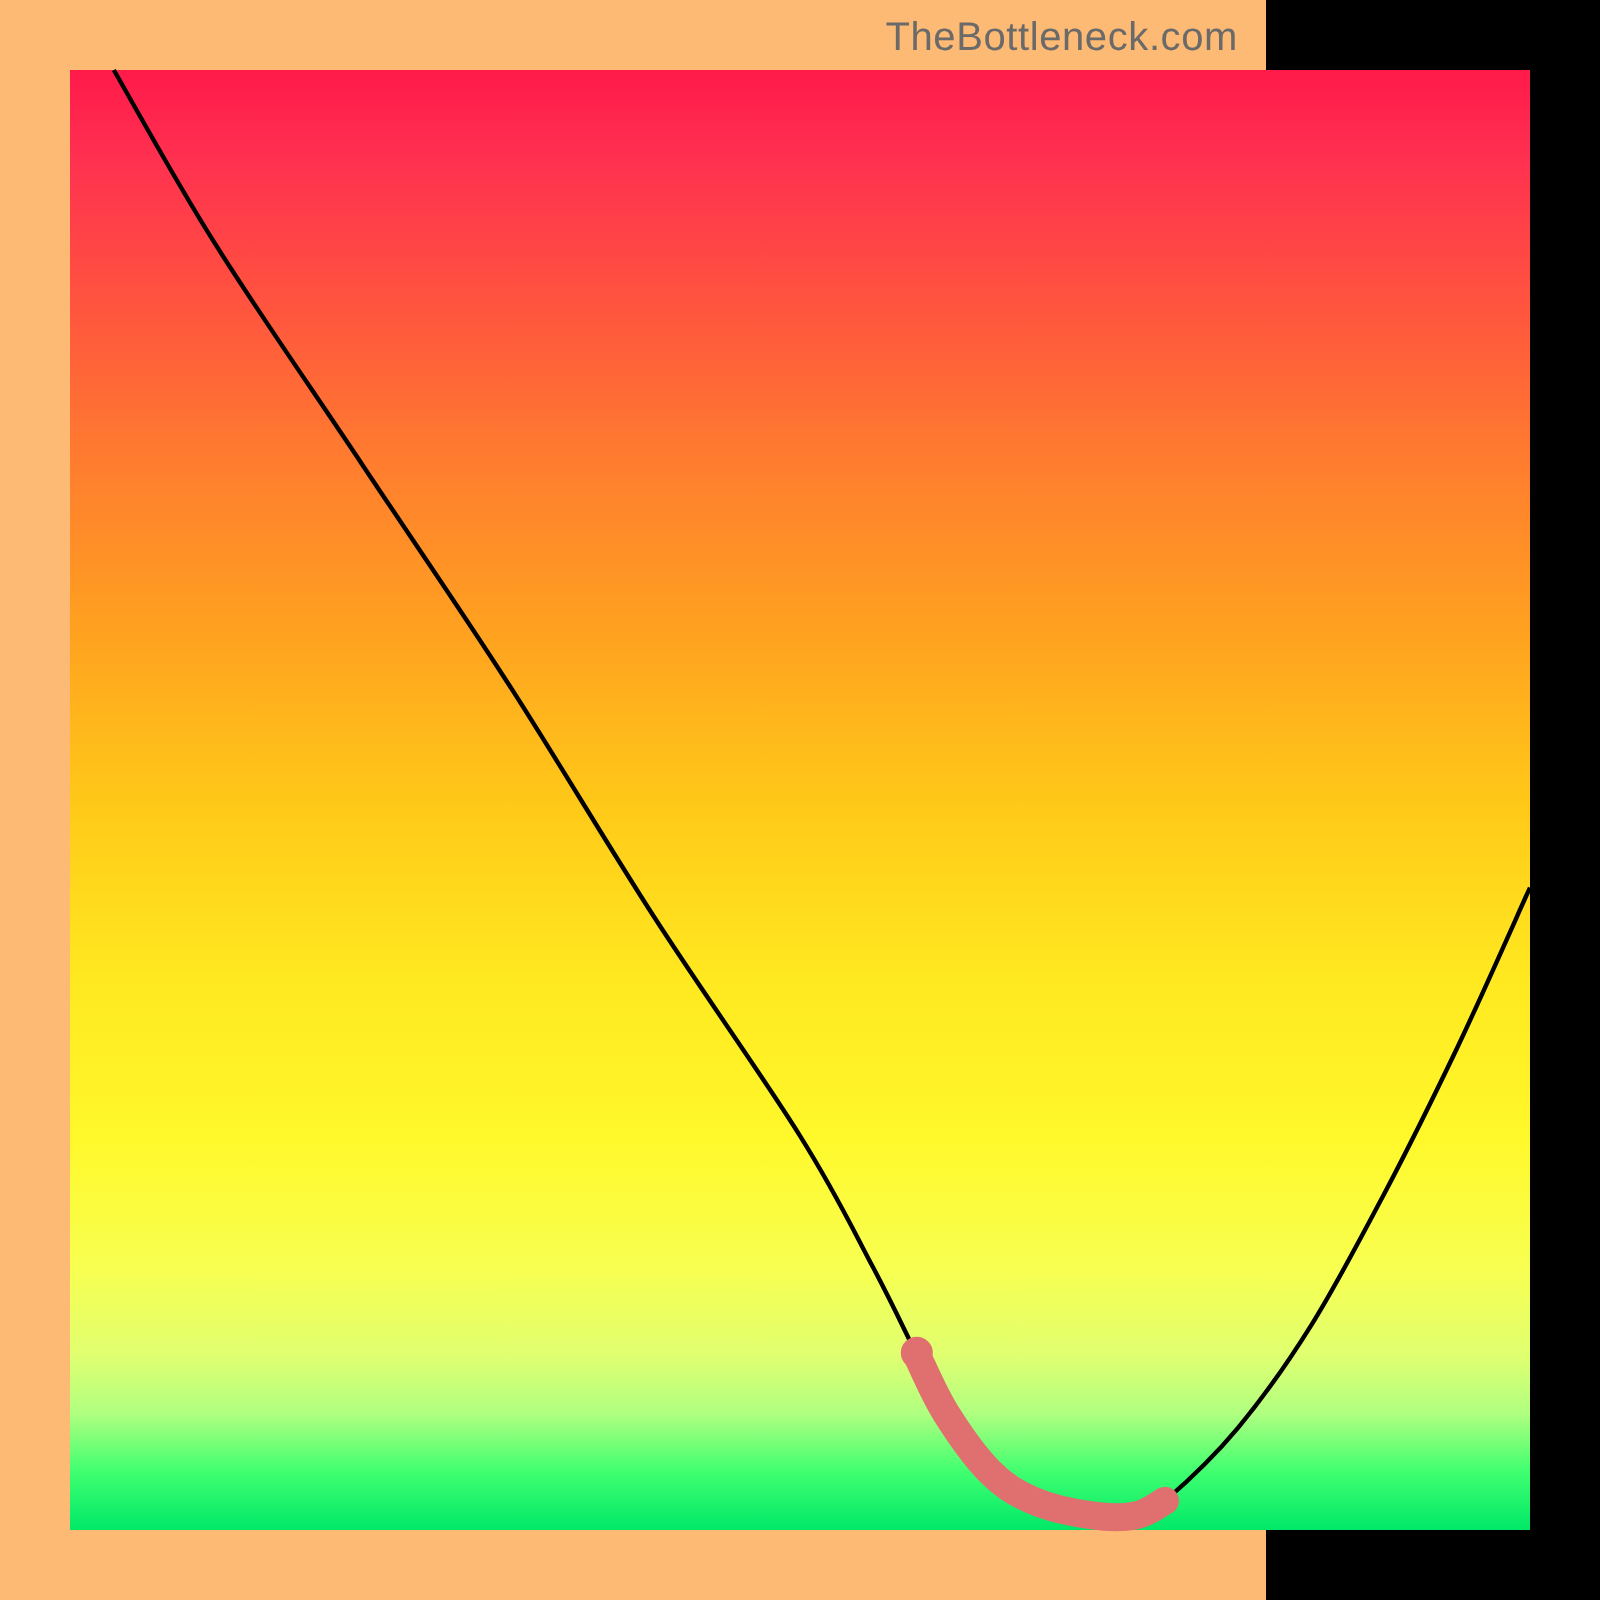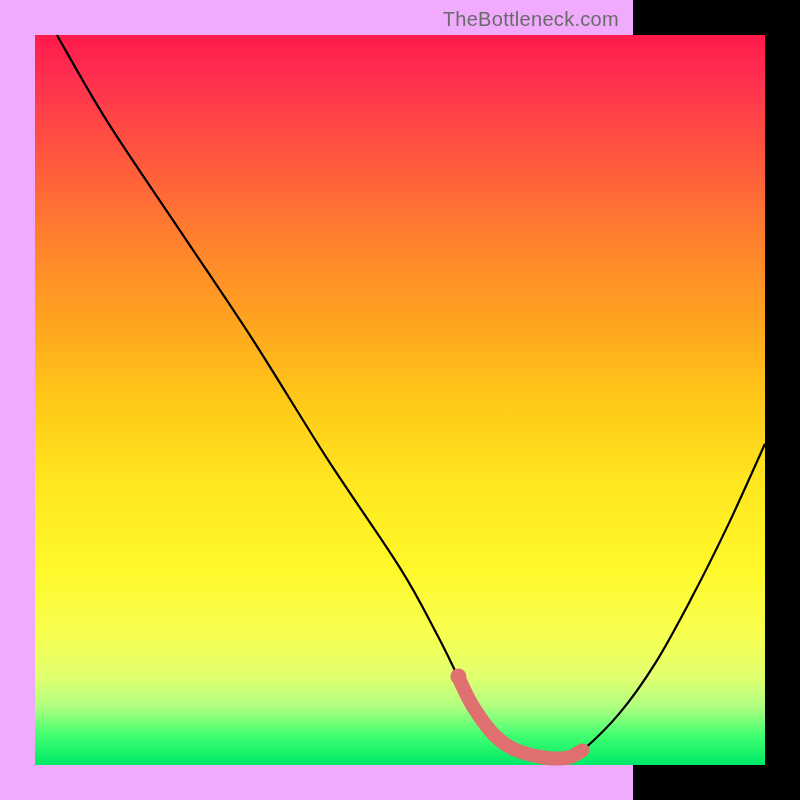--- a/index.html
+++ b/index.html
@@ -8,21 +8,21 @@
     background: #000;
     width: 800px;
     height: 800px;
     overflow: hidden;
     font-family: Arial, sans-serif;
   }
   .container {
     position: relative;
     width: 633px;
     height: 800px;
-    background: #f0abfc;
+    background: #fdba74;
     text-align: right;
   }
   .plot-area {
     position: absolute;
     left: 35px;
     top: 35px;
     width: 730px;
     height: 730px;
   }
   .gradient-bg {

